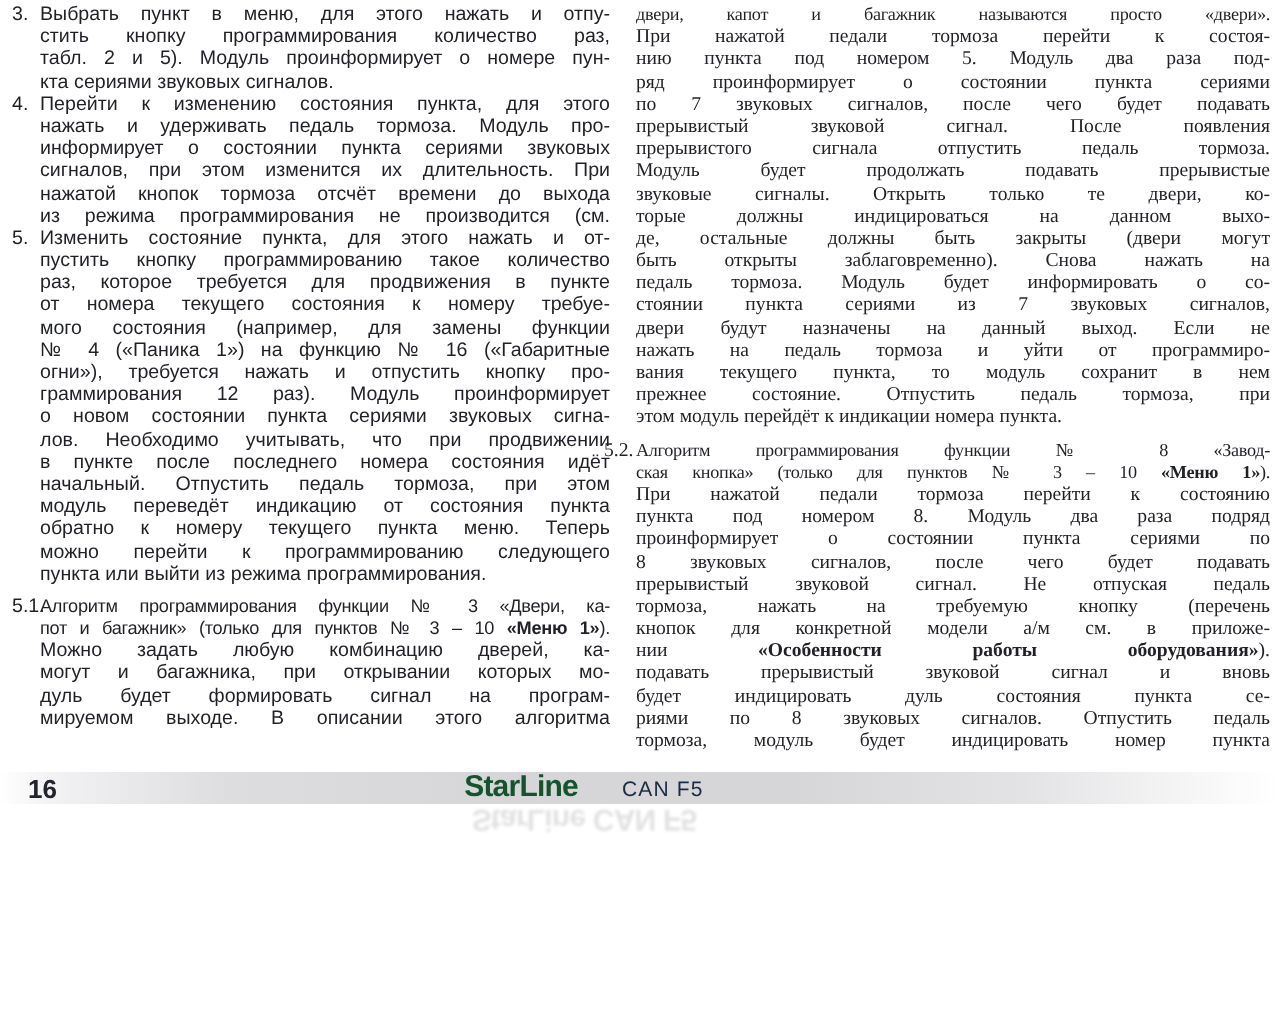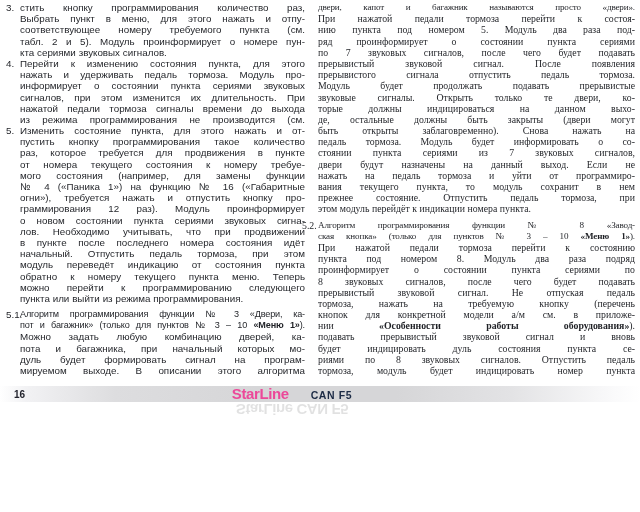--- a/index.html
+++ b/index.html
@@ -30,87 +30,86 @@
   .tline b{font-weight:bold;}
   
   #footer-bar{
     position:absolute;left:0;top:386px;width:640px;height:16px;
     background:linear-gradient(90deg,
       #ffffff 0%, #f2f2f4 4%, #dddddf 18%, #d6d6d8 40%,
       #d6d6d8 62%, #e3e3e5 80%, #fafafb 96%, #ffffff 100%);
   }
   #page-number{
     position:absolute;left:14px;top:388px;
-    font-size:10px;font-weight:bold;color:#23242e;
+    font-size:13px;font-weight:bold;color:#23242e;
     line-height:13px;
   }
   #brand-block{
     position:absolute;top:385px;left:292px;transform:translateX(-50%);
     white-space:nowrap;line-height:17px;
   }
   #brand-name{
-    font-size:15px;font-weight:bold;letter-spacing:-0.4px;color:#ec4899;
+    font-size:15px;font-weight:bold;letter-spacing:-0.4px;color:#14532d;
   }
   #brand-model{
-    font-size:10.5px;font-weight:bold;letter-spacing:0.6px;color:#1c2b45;
+    font-size:10.5px;font-weight:normal;letter-spacing:0.6px;color:#1c2b45;
     margin-left:22px;
   }
   #brand-reflection{
     position:absolute;top:403px;left:292px;transform:translateX(-50%) scaleY(-1);
     white-space:nowrap;opacity:0.12;filter:blur(0.7px);
     font-size:15px;font-weight:bold;letter-spacing:-0.4px;color:#111215;
     line-height:12px;
   }
 </style>
 </head>
 <body>
 
 <div id="col-left" class="column">
     <div class="item">
       <span class="item-num">3.</span>
+      <div class="tline">Выбрать пункт в меню, для этого нажать и отпу-</div>
       <div class="tline">стить кнопку программирования количество раз,</div>
-      <div class="tline">Выбрать пункт в меню, для этого нажать и отпу-</div>
-      <div class="tline">соответствующее номеру требуемого пункта (см.</div>
       <div class="tline">табл. 2 и 5). Модуль проинформирует о номере пун-</div>
       <div class="tline lastline">кта сериями звуковых сигналов.</div>
     </div>
     <div class="item">
       <span class="item-num">4.</span>
       <div class="tline">Перейти к изменению состояния пункта, для этого</div>
       <div class="tline">нажать и удерживать педаль тормоза. Модуль про-</div>
       <div class="tline">информирует о состоянии пункта сериями звуковых</div>
       <div class="tline">сигналов, при этом изменится их длительность. При</div>
-      <div class="tline">нажатой педали тормоза сигналы времени до выхода</div>
+      <div class="tline">нажатой кнопок тормоза отсчёт времени до выхода</div>
       <div class="tline">из режима программирования не производится (см.</div>
     </div>
     <div class="item">
       <span class="item-num">5.</span>
       <div class="tline">Изменить состояние пункта, для этого нажать и от-</div>
-      <div class="tline">пустить кнопку программирования такое количество</div>
+      <div class="tline">пустить кнопку программированию такое количество</div>
       <div class="tline">раз, которое требуется для продвижения в пункте</div>
       <div class="tline">от номера текущего состояния к номеру требуе-</div>
       <div class="tline">мого состояния (например, для замены функции</div>
       <div class="tline">№ 4 («Паника 1») на функцию № 16 («Габаритные</div>
       <div class="tline">огни»), требуется нажать и отпустить кнопку про-</div>
       <div class="tline">граммирования 12 раз). Модуль проинформирует</div>
       <div class="tline">о новом состоянии пункта сериями звуковых сигна-</div>
       <div class="tline">лов. Необходимо учитывать, что при продвижении</div>
       <div class="tline">в пункте после последнего номера состояния идёт</div>
       <div class="tline">начальный. Отпустить педаль тормоза, при этом</div>
       <div class="tline">модуль переведёт индикацию от состояния пункта</div>
       <div class="tline">обратно к номеру текущего пункта меню. Теперь</div>
       <div class="tline">можно перейти к программированию следующего</div>
       <div class="tline lastline">пункта или выйти из режима программирования.</div>
     </div>
     <div class="item spaced">
       <span class="item-num">5.1.</span>
       <div class="tline cond">Алгоритм программирования функции № 3 «Двери, ка-</div>
       <div class="tline cond">пот и багажник» (только для пунктов № 3 – 10 <b>«Меню 1»</b>).</div>
       <div class="tline">Можно задать любую комбинацию дверей, ка-</div>
-      <div class="tline">пота и багажника, при начальный которых мо-</div>
+      <div class="tline">могут и багажника, при открывании которых мо-</div>
       <div class="tline">дуль будет формировать сигнал на програм-</div>
       <div class="tline">мируемом выходе. В описании этого алгоритма</div>
     </div>
   </div>
 <div id="col-right" class="column">
     <div class="item">
       <div class="tline cond">двери, капот и багажник называются просто «двери».</div>
       <div class="tline">При нажатой педали тормоза перейти к состоя-</div>
       <div class="tline">нию пункта под номером 5. Модуль два раза под-</div>
       <div class="tline">ряд проинформирует о состоянии пункта сериями</div>

